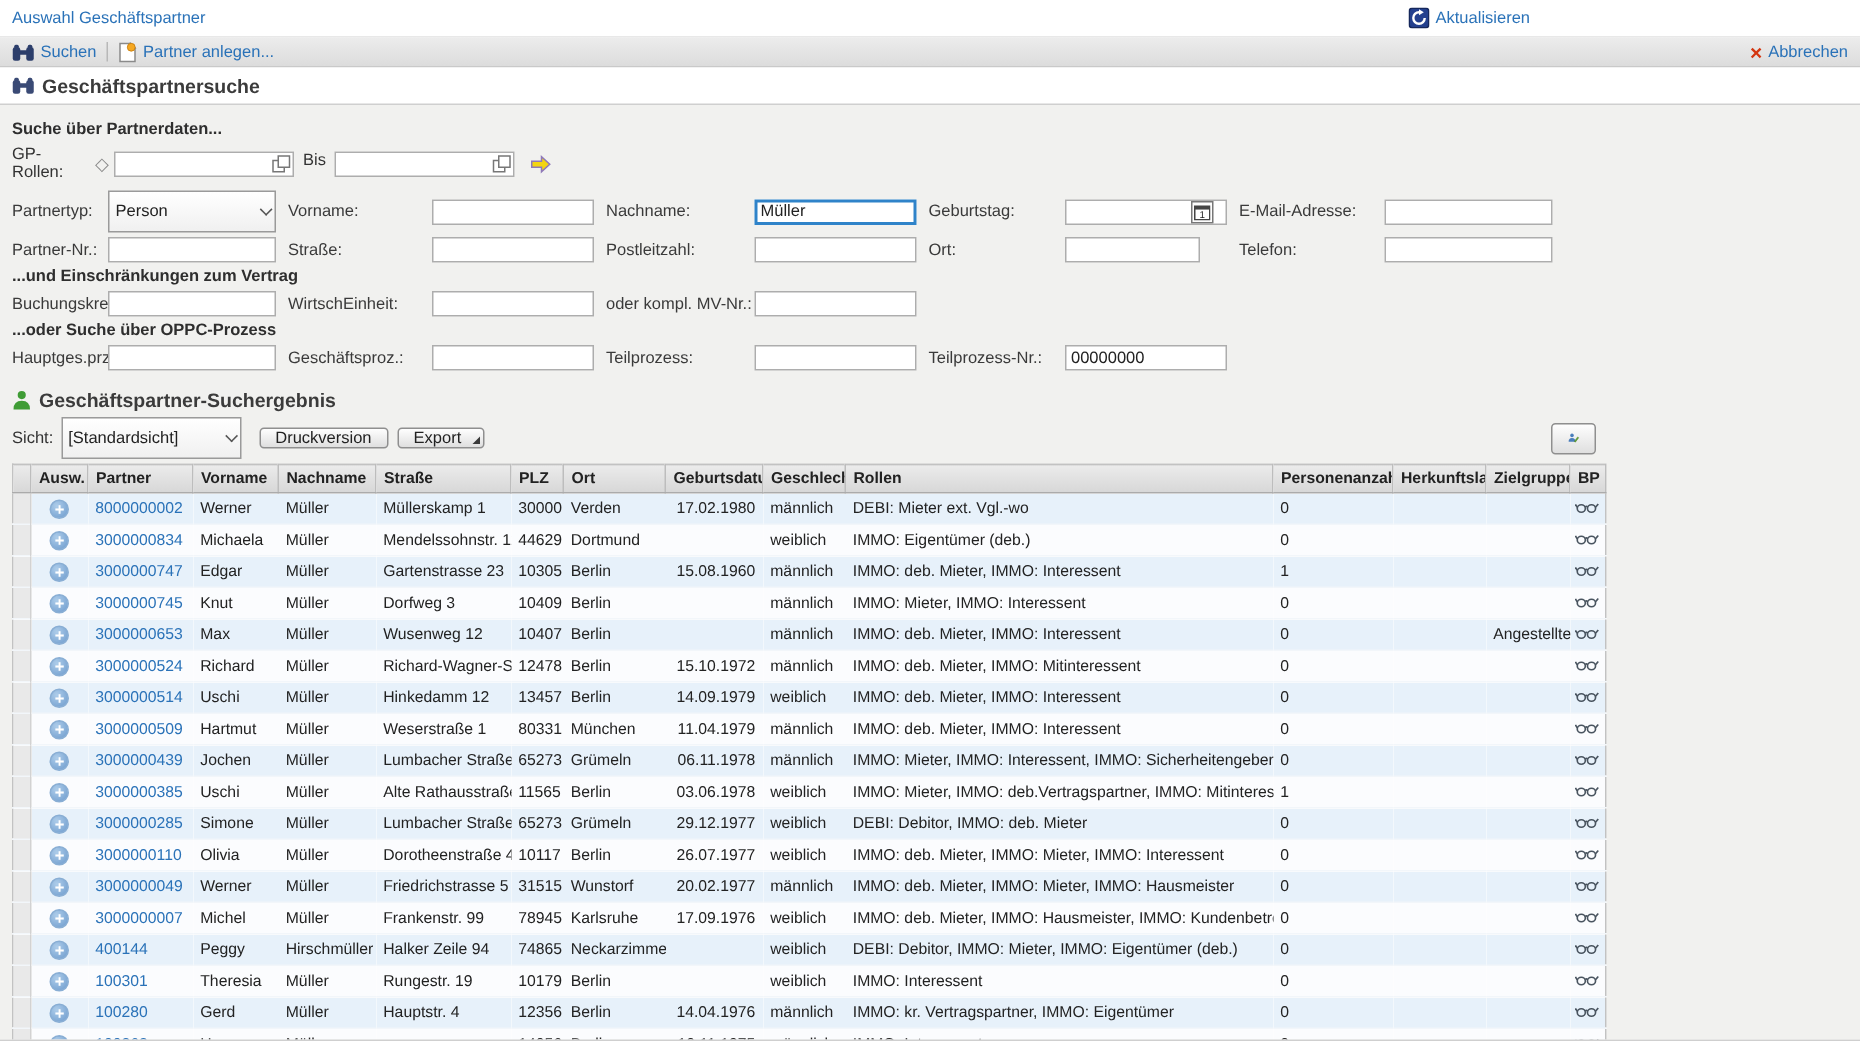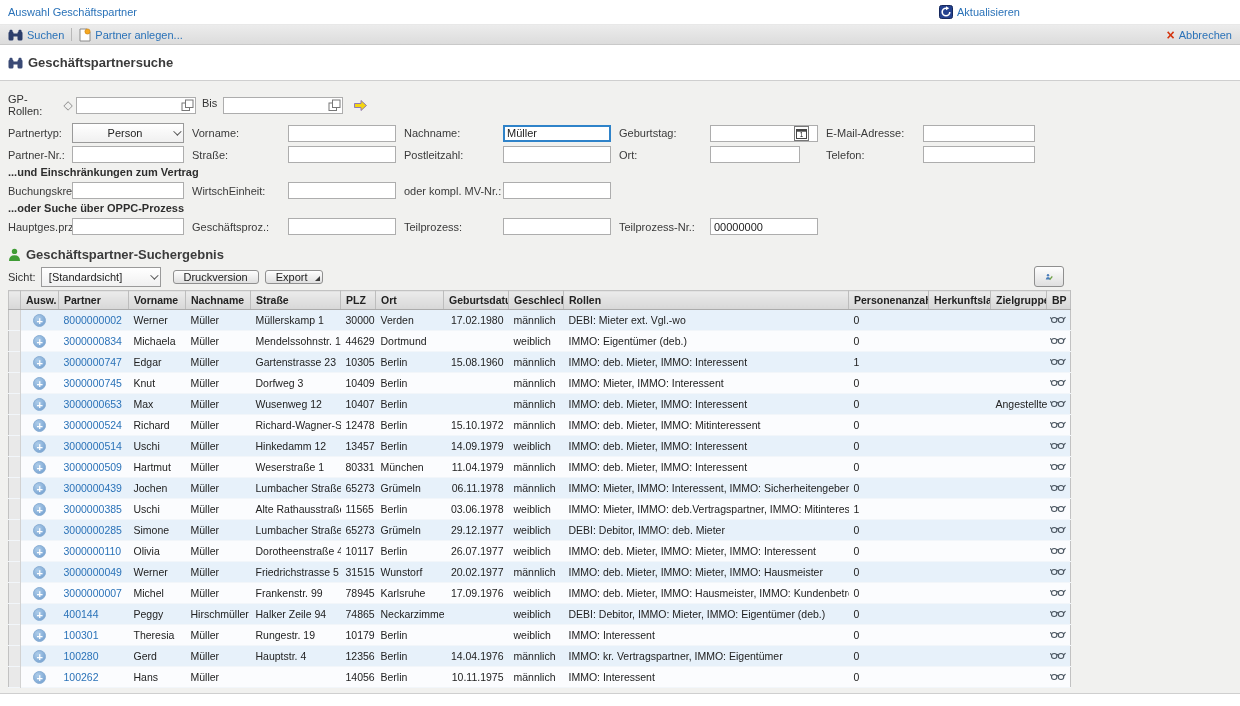--- a/index.html
+++ b/index.html
@@ -20,42 +20,42 @@
   .toolbar {
     height:21px; display:flex; align-items:center; padding:8px 8px;
     background:linear-gradient(#ececec,#dcdcdc); border-top:1px solid #e8e8e8; border-bottom:1px solid #c9c9c9;
   }
   .tb-item { display:flex; align-items:center; gap:4px; color:#2a72b8; cursor:pointer; }
   .tb-sep { width:1px; height:13px; background:#b8b8b8; margin:0 7px; }
   .tb-right { margin-left:auto; display:flex; align-items:center; gap:4px; color:#2a72b8; cursor:pointer; }
   .red-x { color:#d43610; font-weight:bold; font-size:14px; line-height:12px; }
 
   
-  .titlebar { height:36px; display:flex; align-items:center; gap:5px; padding:0 8px; background:#fff; border-bottom:1px solid #cfcfcf; }
+  .titlebar { height:25px; display:flex; align-items:center; gap:5px; padding:0 8px; background:#fff; border-bottom:1px solid #cfcfcf; }
   .titlebar .ttl { font-size:13px; font-weight:bold; color:#3b3b3b; }
 
   
   .content { background:#f1f1ef; height:623px; padding-top:7px; }
   .sec-label { font-weight:bold; color:#2e2e2e; margin:3px 0 4px 8px; }
 
   .frow {
     display:grid; margin:3px 0 3px 8px; align-items:center;
     grid-template-columns:64px 120px 96px 116px 99px 116px 91px 116px 97px 120px;
   }
   .frow label { color:#3a3a3a; white-space:nowrap; overflow:visible; }
   .inp {
     height:17px; width:calc(100% - 8px); border:1px solid #adadad; background:#fff;
     font-family:"Liberation Sans",sans-serif; font-size:11px; padding:0 3px; color:#222;
   }
   .inp-wrap { position:relative; width:calc(100% - 8px); }
   .inp-wrap .inp { width:100%; }
   .inp-focus { border:2px solid #2f83c9; padding:0 2px; }
   .sel {
-    height:20px; width:calc(100% - 8px); border:1px solid #9a9a9a; background:linear-gradient(#fff,#f0f0f0);
-    display:flex; align-items:center; padding:0 4px; cursor:pointer;text-align:center;
+    height:28px; width:calc(100% - 8px); border:1px solid #9a9a9a; background:linear-gradient(#fff,#f0f0f0);
+    display:flex; align-items:center; padding:0 4px; cursor:pointer;
   }
   .sel .sel-txt { flex:1; color:#222; }
   .chev { width:6px; height:6px; border-right:1.6px solid #555; border-bottom:1.6px solid #555; transform:rotate(45deg) translateY(-2px); }
 
   .gprow { display:flex; align-items:center; margin:5px 0 6px 8px; }
   .gprow .lbl { width:52px; }
   .vh-input { position:relative; width:120px; margin-right:4px; }
   .vh-input .inp { width:100%; padding-right:17px; }
   .vh-icon { position:absolute; right:2px; top:2px; }
   .diamond { color:#8a8a8a; font-size:12px; width:16px; text-align:center; }
@@ -148,20 +148,21 @@
     <rect x="9.5" y="2.5" width="5" height="9" rx="1.5" fill="#3a4a75"></rect>
     <rect x="5" y="4.5" width="5" height="3" fill="#3a4a75"></rect>
     <rect x="1.5" y="0.8" width="3" height="3" rx="1" fill="#3a4a75"></rect>
     <rect x="10.5" y="0.8" width="3" height="3" rx="1" fill="#3a4a75"></rect>
   </svg>
   <span class="ttl">Geschäftspartnersuche</span>
 </div>
 
 <div class="content">
 
+  <div class="sec-label">Suche über Partnerdaten...</div>
 
   <div class="gprow">
     <label class="lbl">GP-Rollen:</label>
     <span class="diamond">◇</span>
     <span class="vh-input">
       <input class="inp" value="" style="">
       <svg class="vh-icon" width="13" height="13" viewBox="0 0 13 13">
         <rect x="1" y="4" width="7.5" height="7.5" fill="#fff" stroke="#777"></rect>
         <rect x="4.5" y="1" width="7.5" height="7.5" fill="#fff" stroke="#777"></rect>
       </svg>

